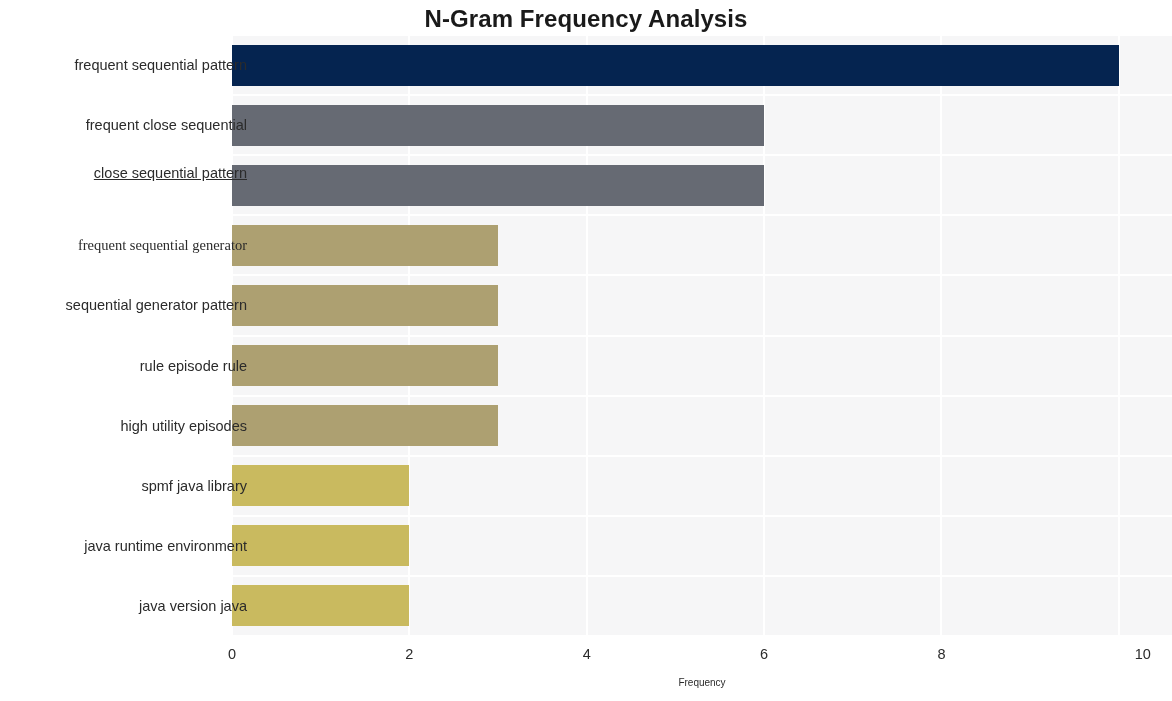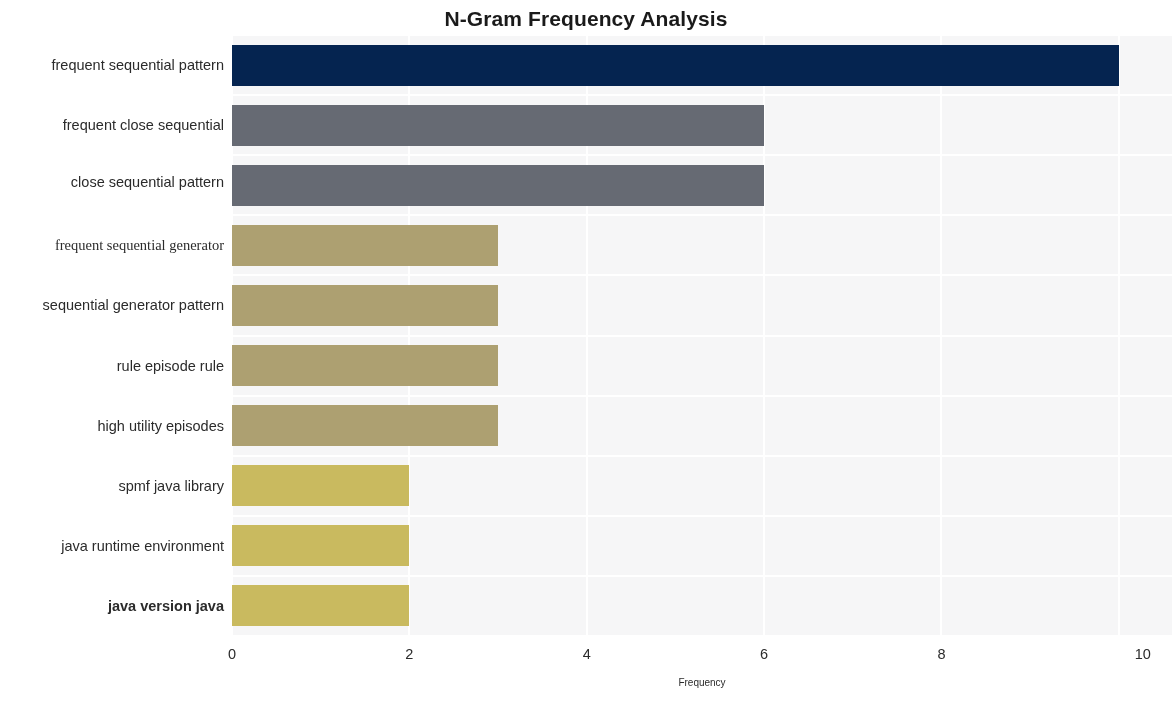--- a/index.html
+++ b/index.html
@@ -24,21 +24,21 @@
     background: #ffffff;
   }
 
   
   #chart-title {
     position: absolute;
     left: 0;
     top: 6px;
     width: 1172px;
     text-align: center;
-    font-size: 21px;
+    font-size: 24px;
     font-weight: bold;
     color: #1a1a1a;
     letter-spacing: 0.1px;
     line-height: 26px;
   }
 
   
   #plot-area {
     position: absolute;
     left: 232px;
@@ -78,20 +78,21 @@
     height: 41px;
   }
 
   
   #y-labels {
     position: absolute;
     left: 0;
     top: 35px;
     width: 224px;
     height: 601px;
+    padding-left: 23px;
   }
   .y-label {
     position: absolute;
     right: 0;
     width: 224px;
     text-align: right;
     font-size: 14.5px;
     color: #2b2b2b;
     line-height: 18px;
     white-space: nowrap;
@@ -163,28 +164,28 @@
         <div class="bar" style="top: 370.15px; width: 266.038px; height: 41px; background: rgb(173, 160, 113);"></div>
         <div class="bar" style="top: 430.25px; width: 177.358px; height: 41px; background: rgb(201, 186, 95);"></div>
         <div class="bar" style="top: 490.35px; width: 177.358px; height: 41px; background: rgb(201, 186, 95);"></div>
         <div class="bar" style="top: 550.45px; width: 177.358px; height: 41px; background: rgb(201, 186, 95);"></div>
       </div>
   </div>
 
   <div id="y-labels">
       <div class="y-label" style="top: 21.05px;">frequent sequential pattern</div>
       <div class="y-label" style="top: 81.15px;">frequent close sequential</div>
-      <div class="y-label" style="top: 138px;">close sequential pattern</div>
+      <div class="y-label" style="top: 129px; text-decoration: underline;">close sequential pattern</div>
       <div class="y-label" style="top: 201.35px; font-family: Liberation Serif, serif;">frequent sequential generator</div>
       <div class="y-label" style="top: 321.55px;">rule episode rule</div>
       <div class="y-label" style="top: 261.45px;">sequential generator pattern</div>
       <div class="y-label" style="top: 381.65px;">high utility episodes</div>
       <div class="y-label" style="top: 441.75px;">spmf java library</div>
       <div class="y-label" style="top: 501.85px;">java runtime environment</div>
-      <div class="y-label" style="top: 561.95px; font-weight: bold;">java version java</div>
+      <div class="y-label" style="top: 561.95px;">java version java</div>
     </div>
 
   <div id="x-ticks">
       <div class="x-tick" style="left: 232px;">0</div>
       <div class="x-tick" style="left: 409.358px;">2</div>
       <div class="x-tick" style="left: 586.717px;">4</div>
       <div class="x-tick" style="left: 764.075px;">6</div>
       <div class="x-tick" style="left: 941.434px;">8</div>
       <div class="x-tick" style="left: 1118.79px; margin-left: 24px;">10</div>
     </div>

